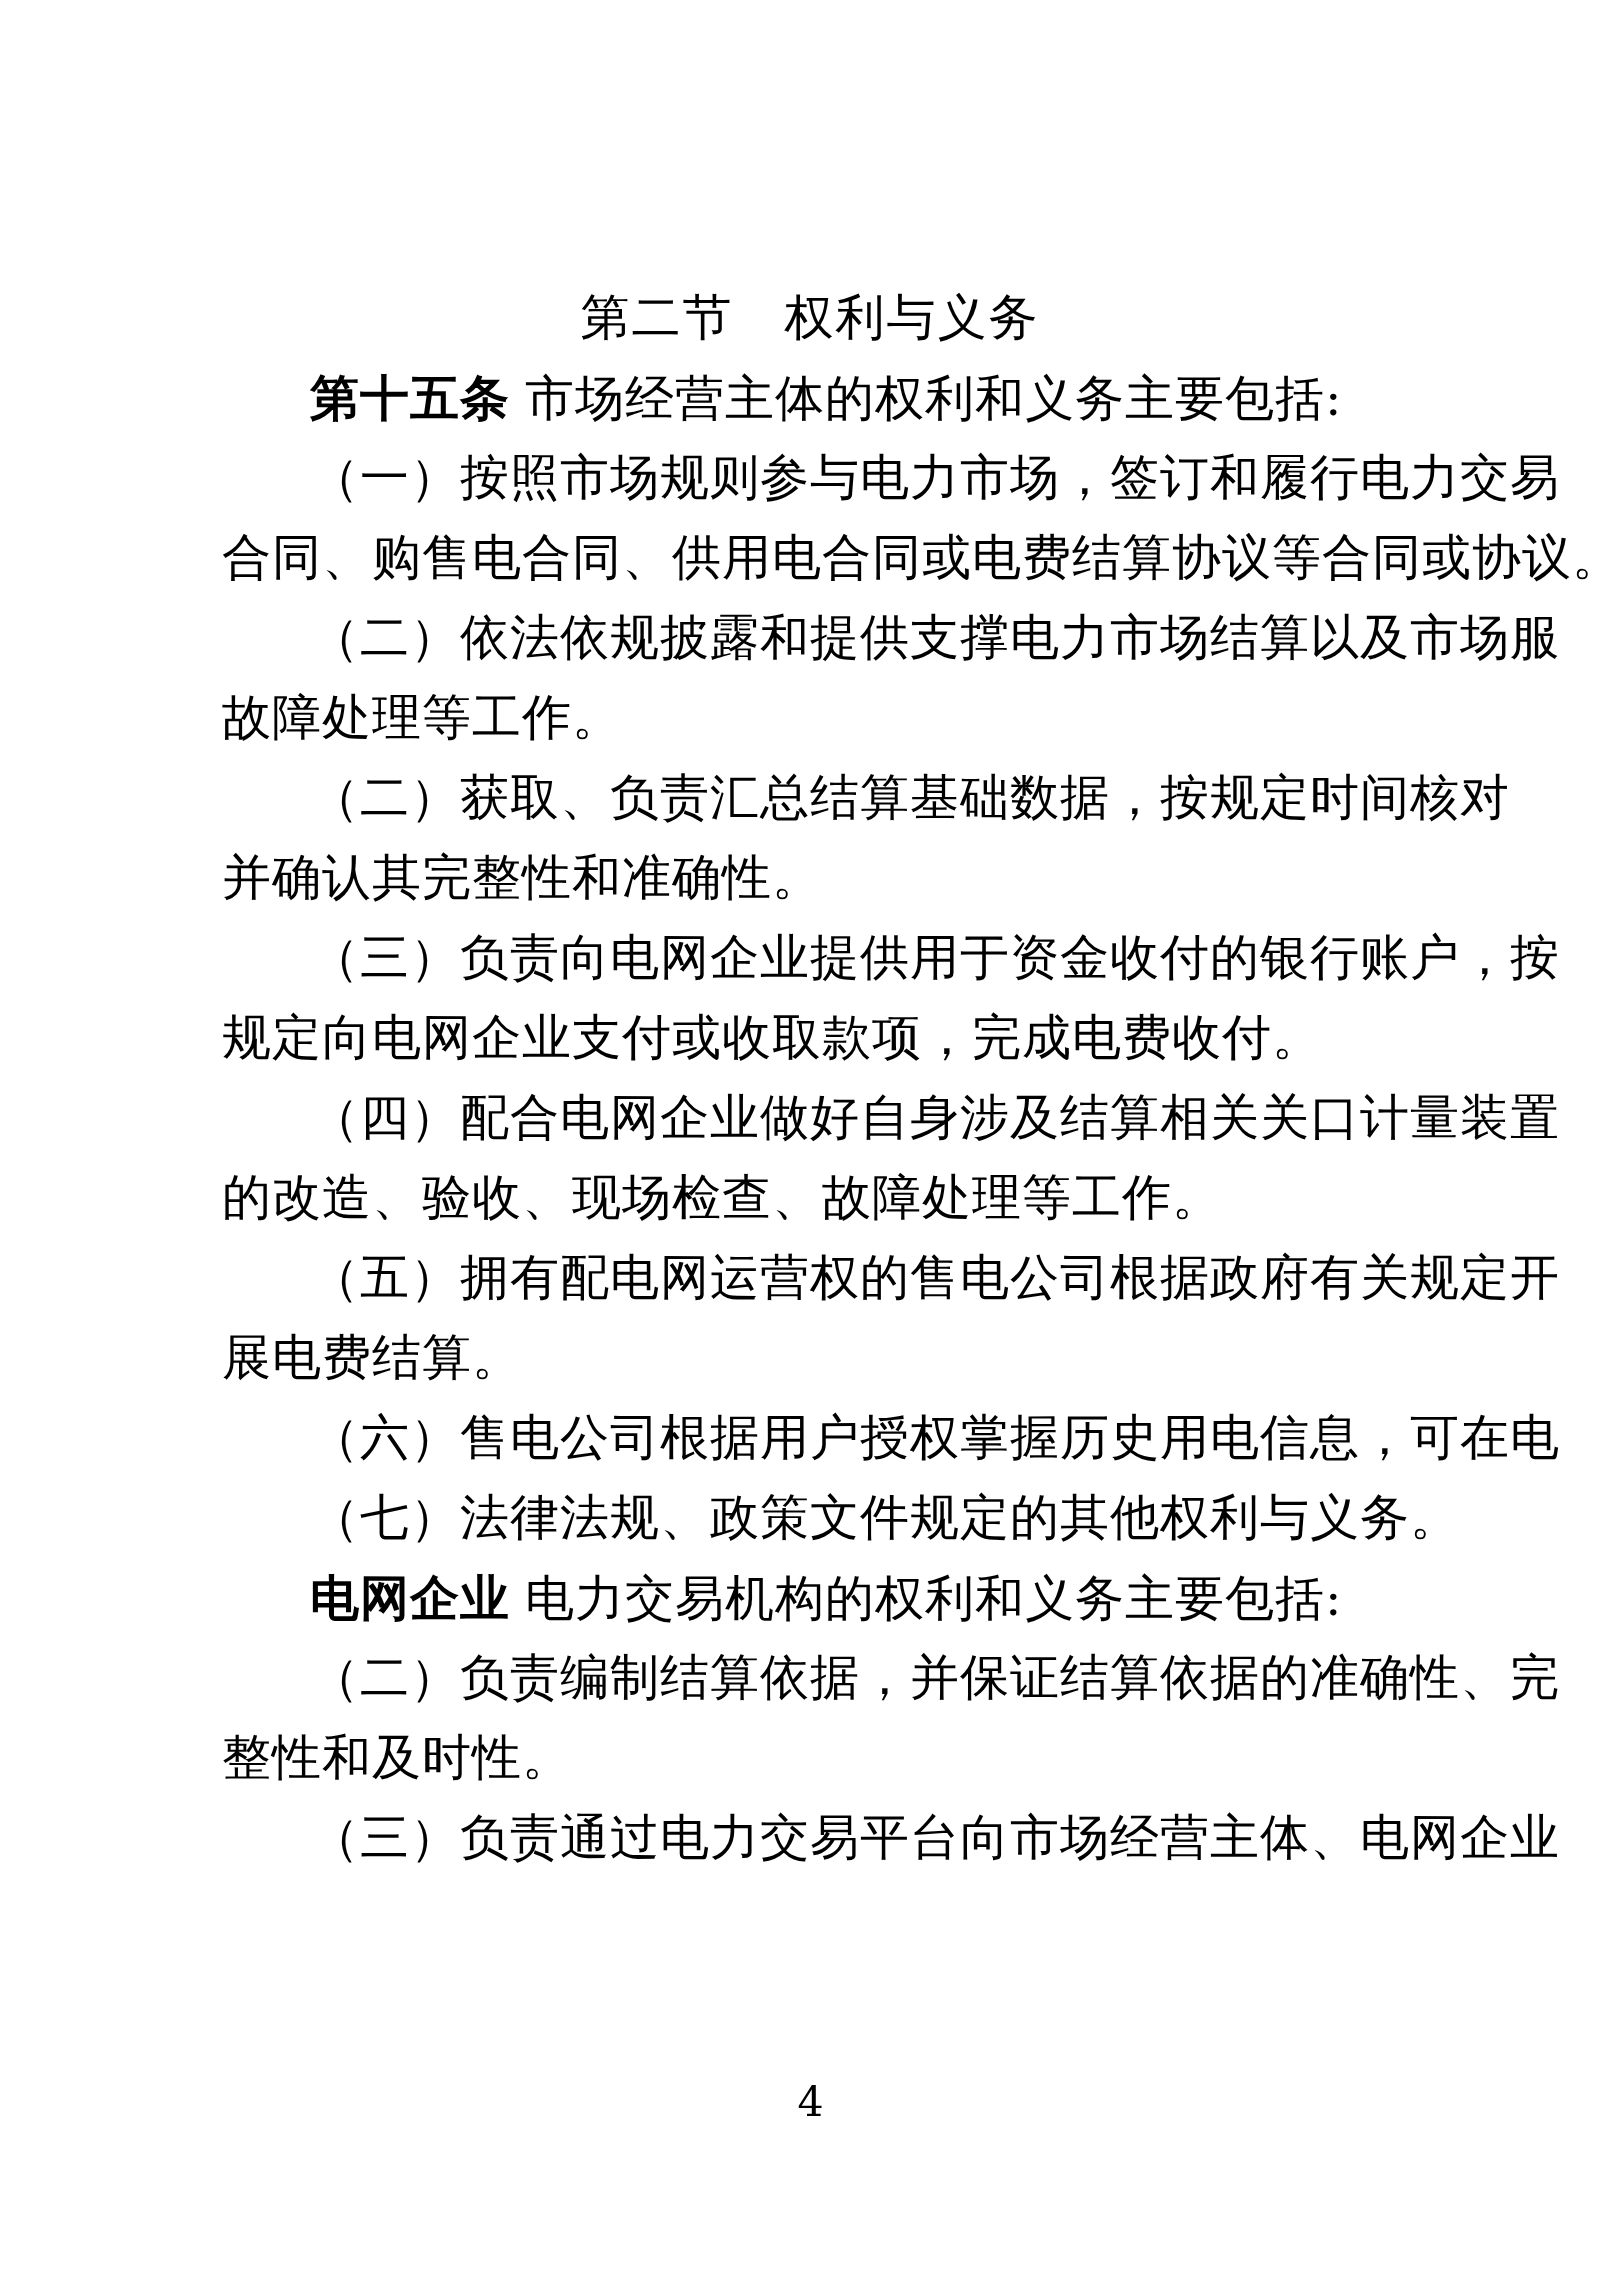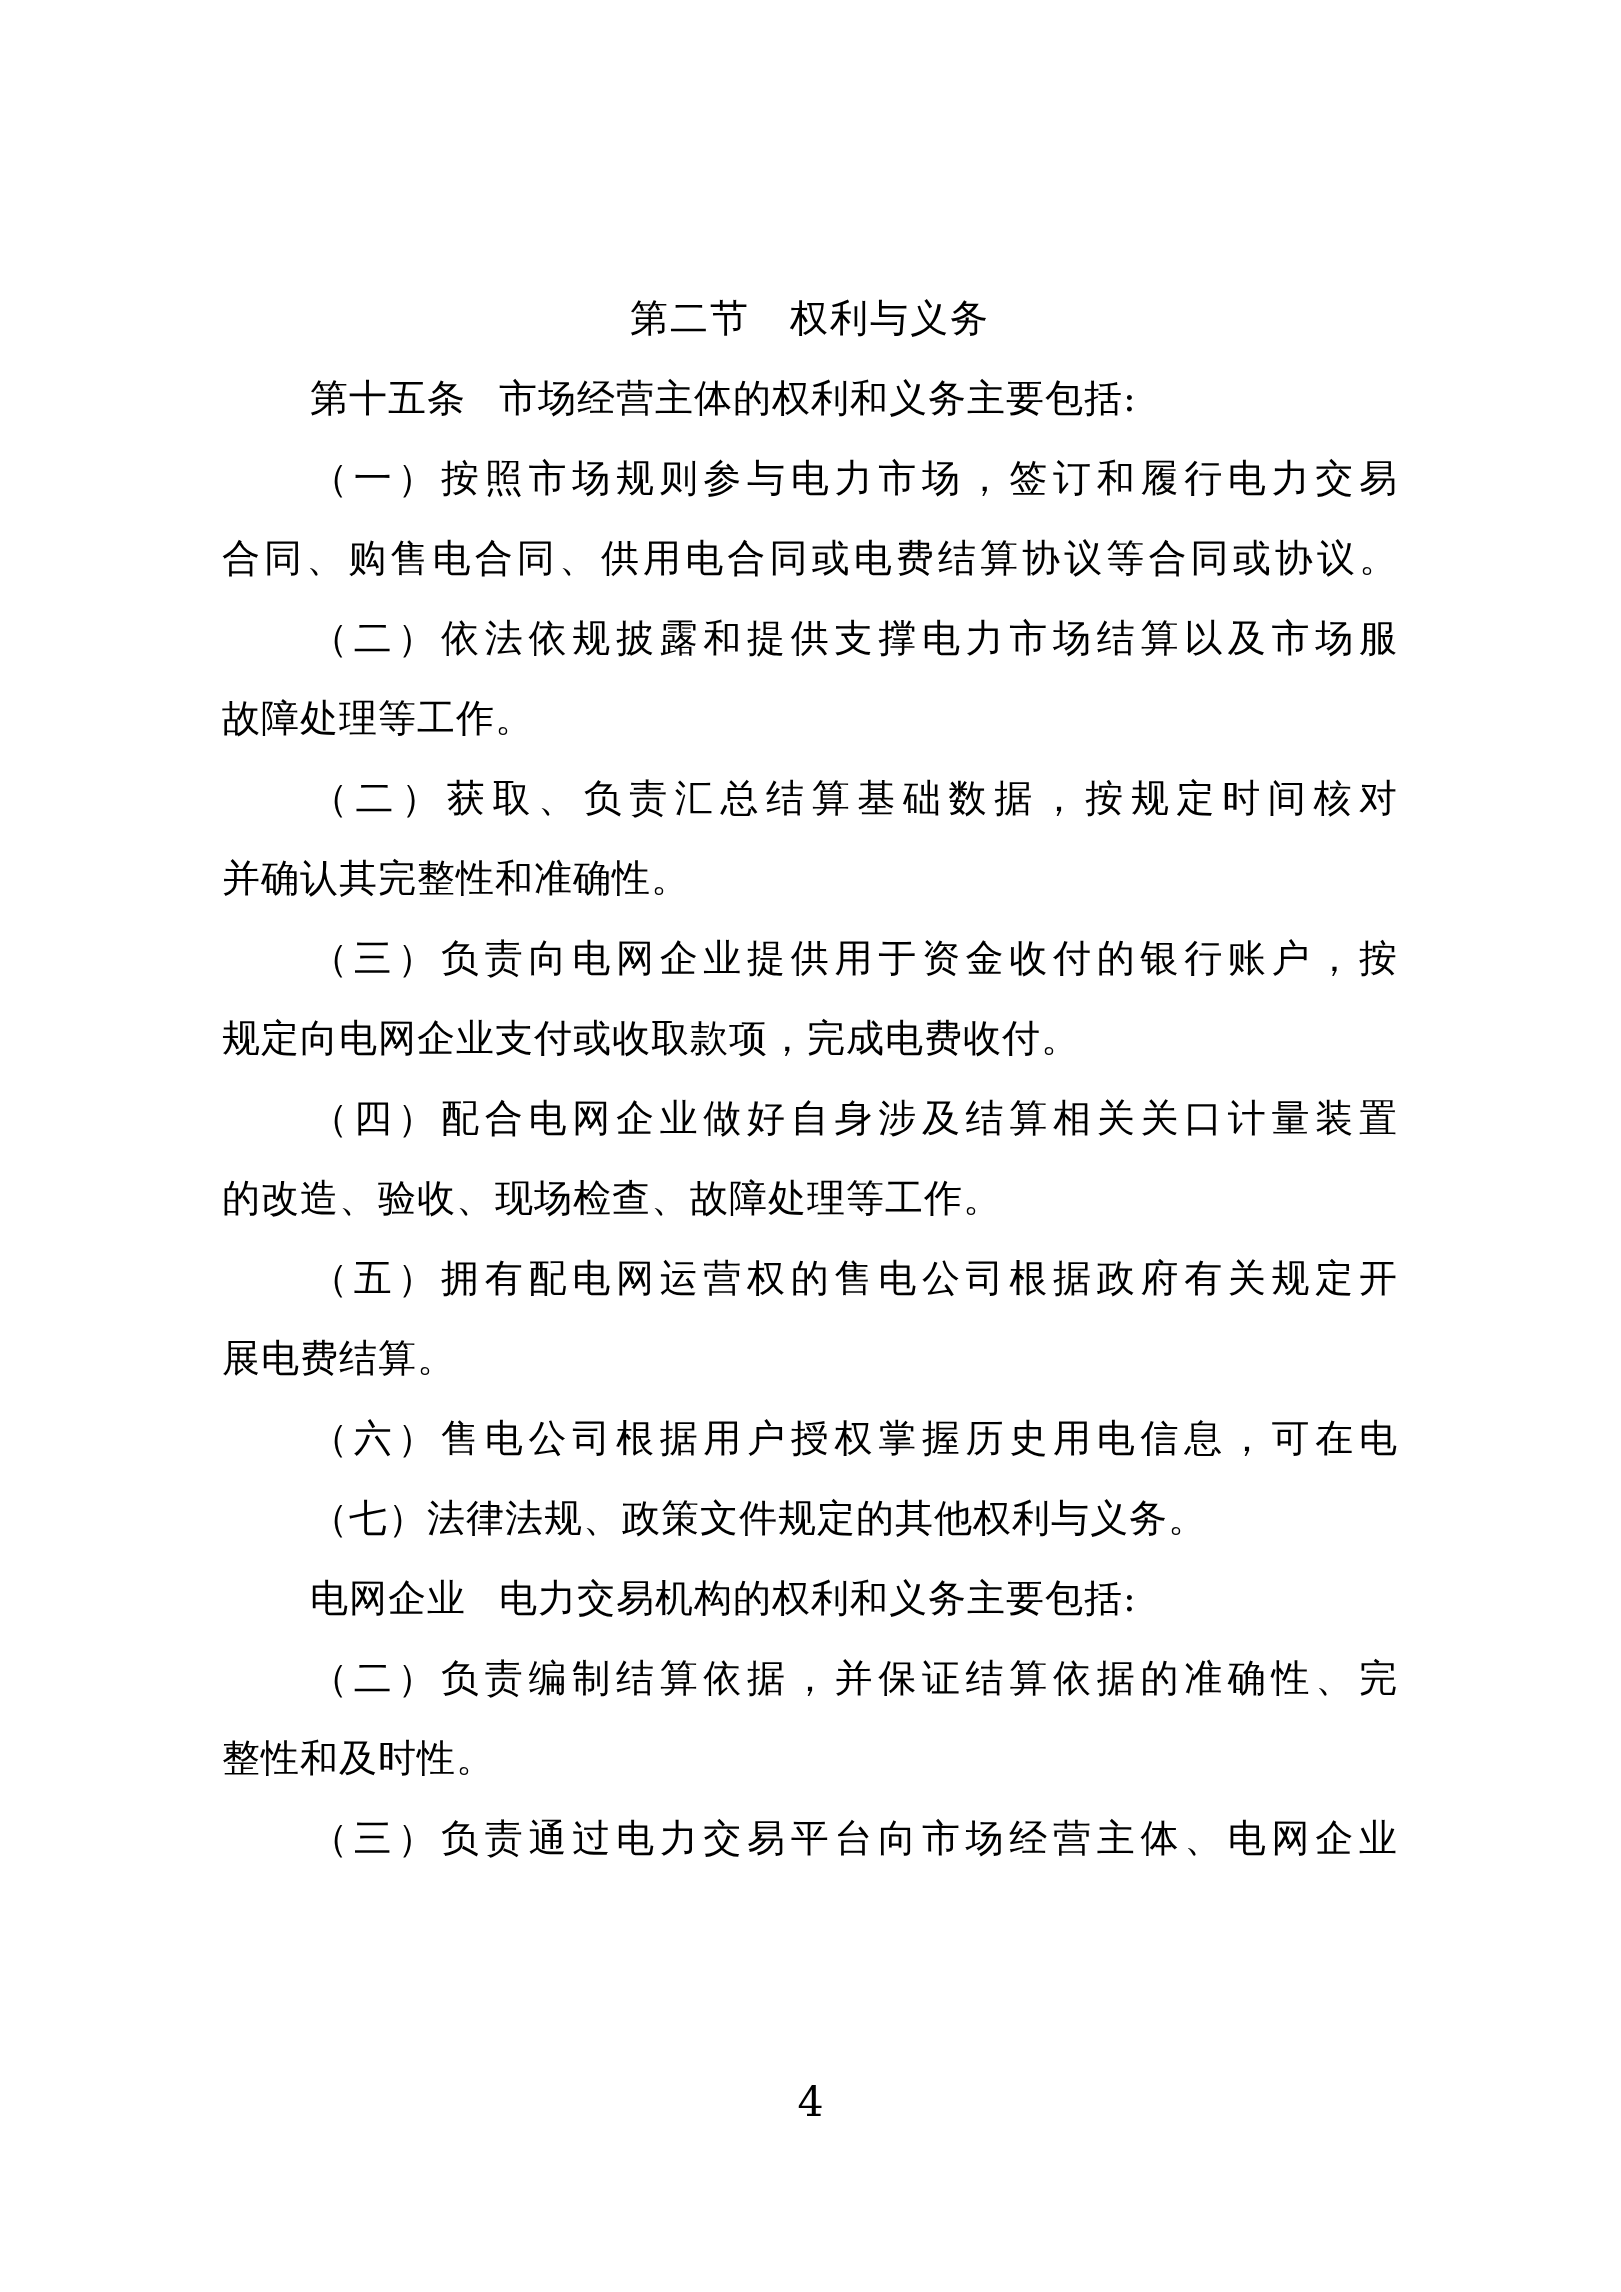--- a/index.html
+++ b/index.html
@@ -17,38 +17,38 @@
   }
   .doc {
     position: absolute;
     left: 222px;
     top: 278px;
     width: 1176px;
   }
   .line {
     height: 80px;
     line-height: 80px;
-    font-size: 38px;
+    font-size: 49px;
     letter-spacing: 1px;
     white-space: nowrap;
   }
   .title {
     text-align: center;
     letter-spacing: 2px;
   }
   .indent {
     text-indent: 88px;
   }
   .fill {
     text-align: justify;
     text-align-last: justify;
   }
   .art-num {
-    font-weight: normal;
-    margin-right: 33px;
+    font-weight: bold;
+    margin-right: 15px;
     text-align: center;
   }
   .footer {
     position: absolute;
     top: 2078px;
     left: 0;
     width: 1621px;
     text-align: center;
     font-size: 41px;
     line-height: 49px;

